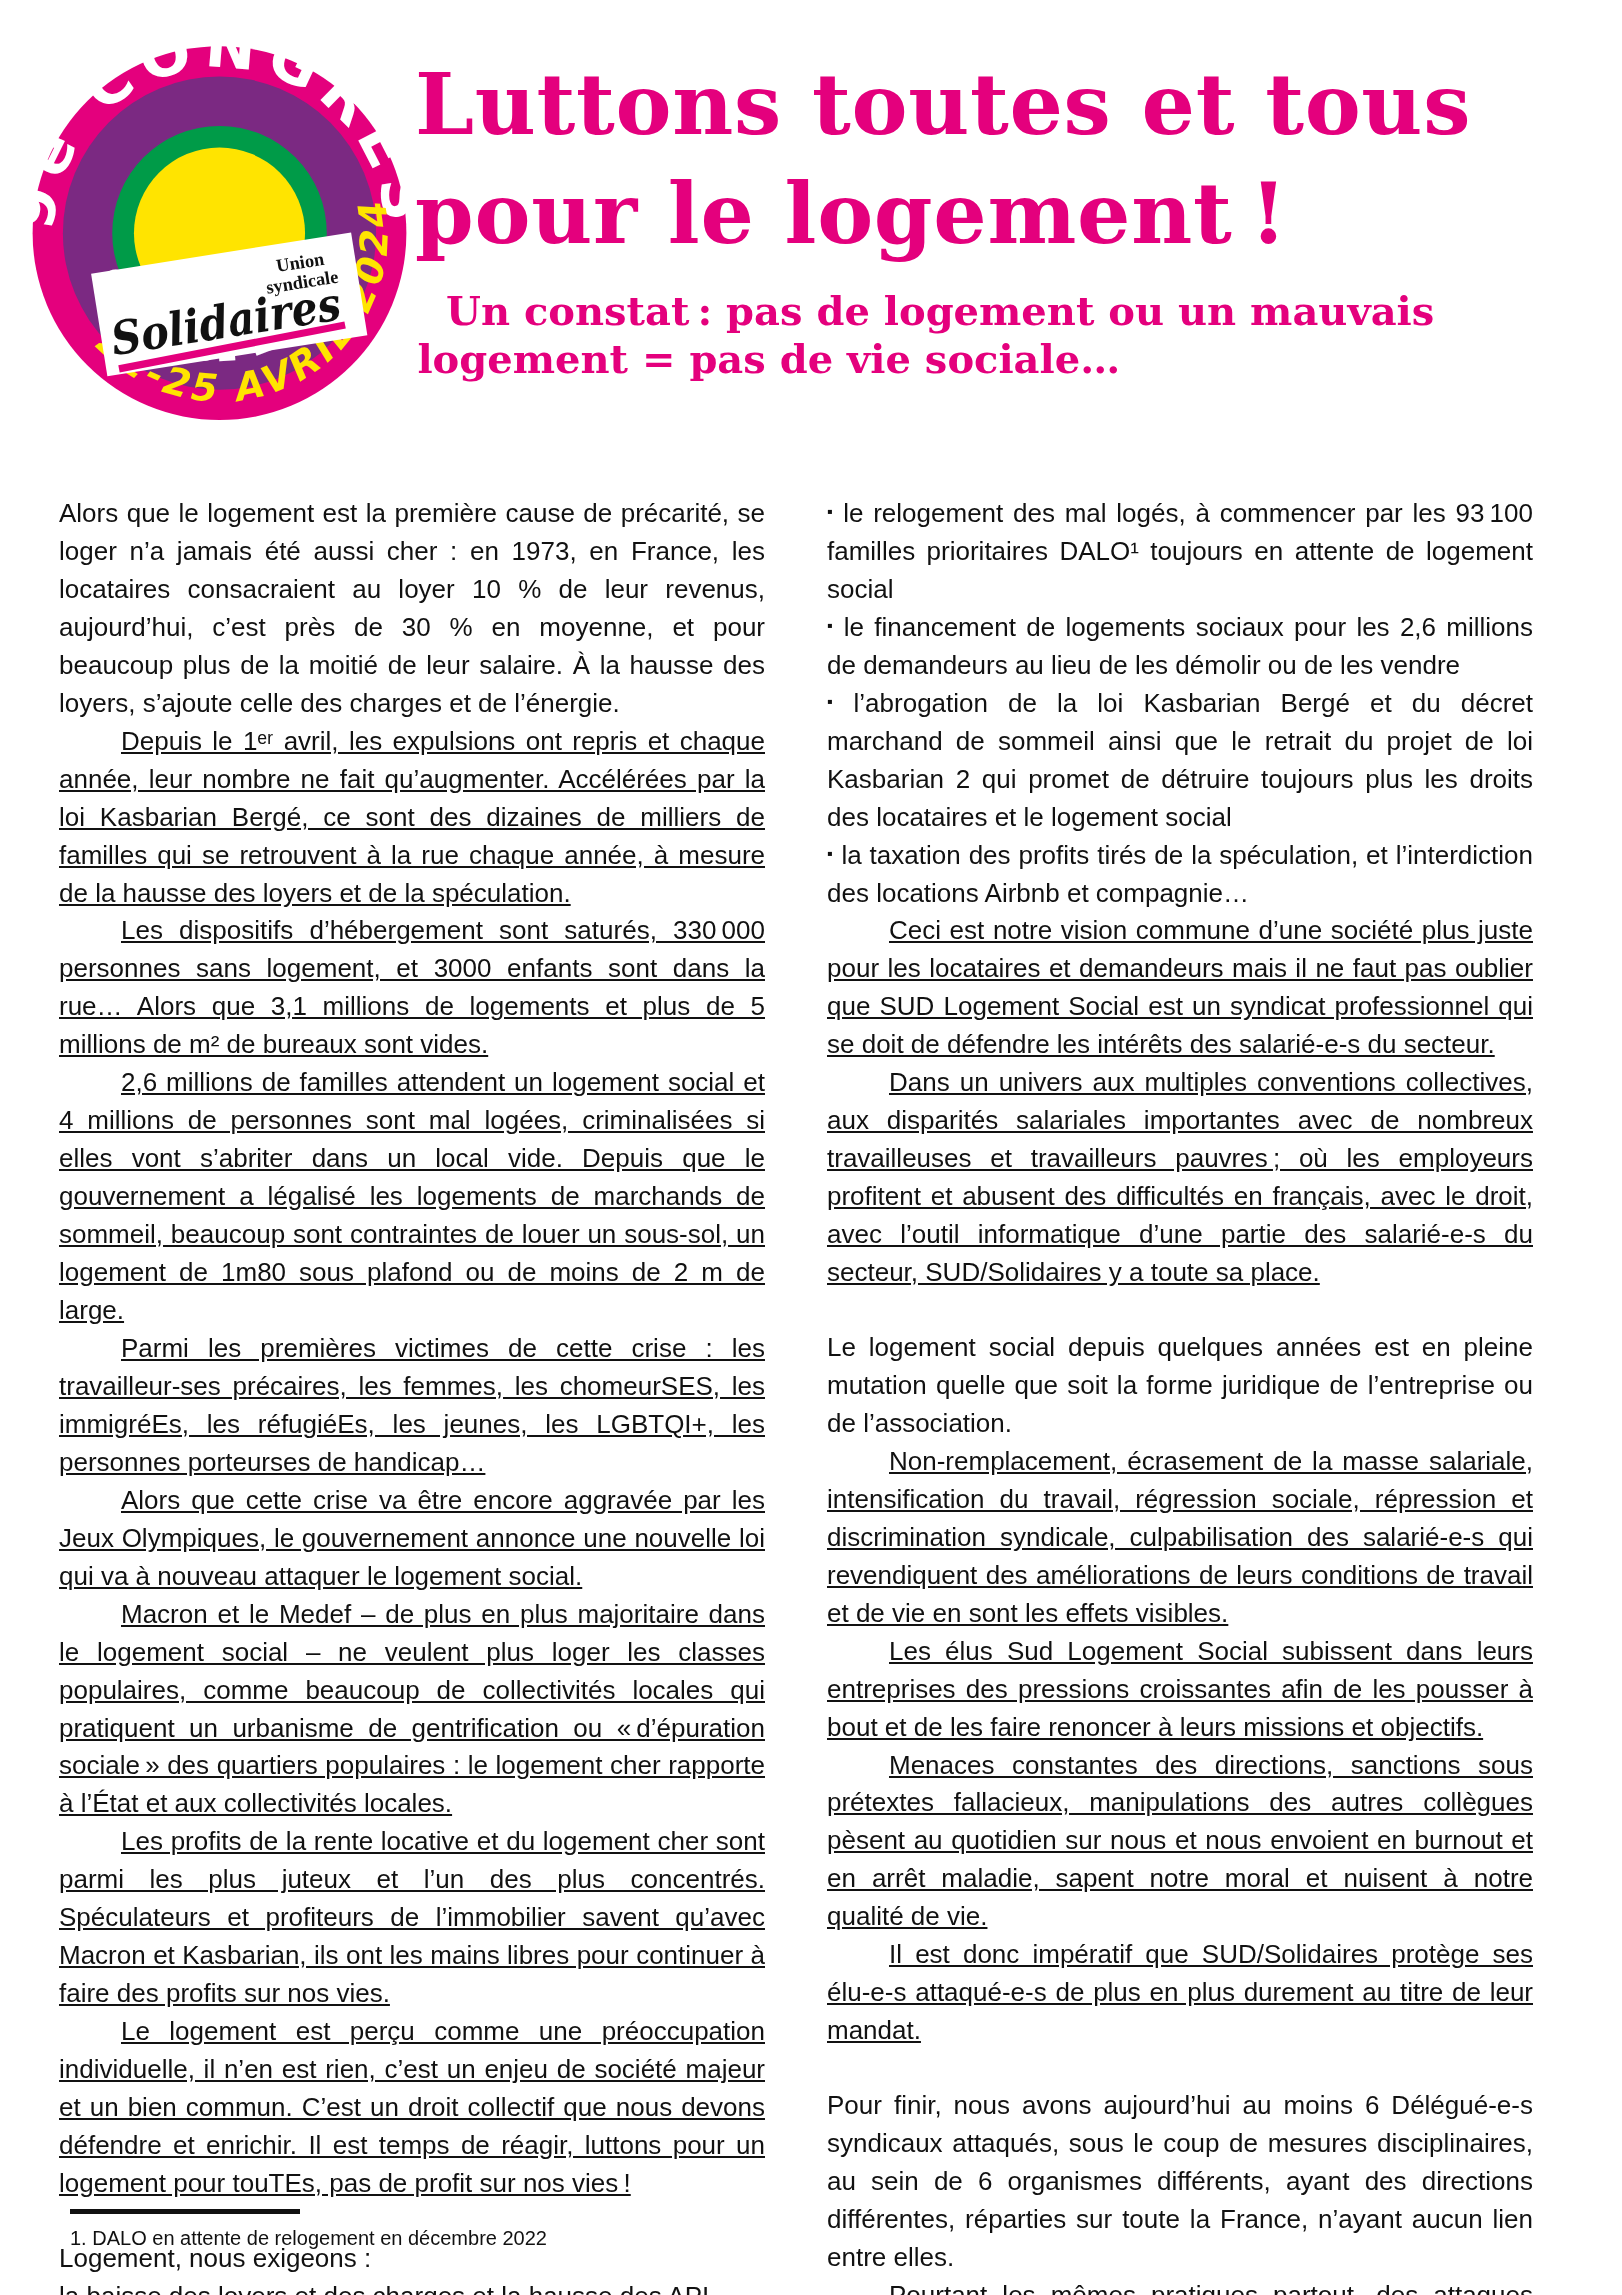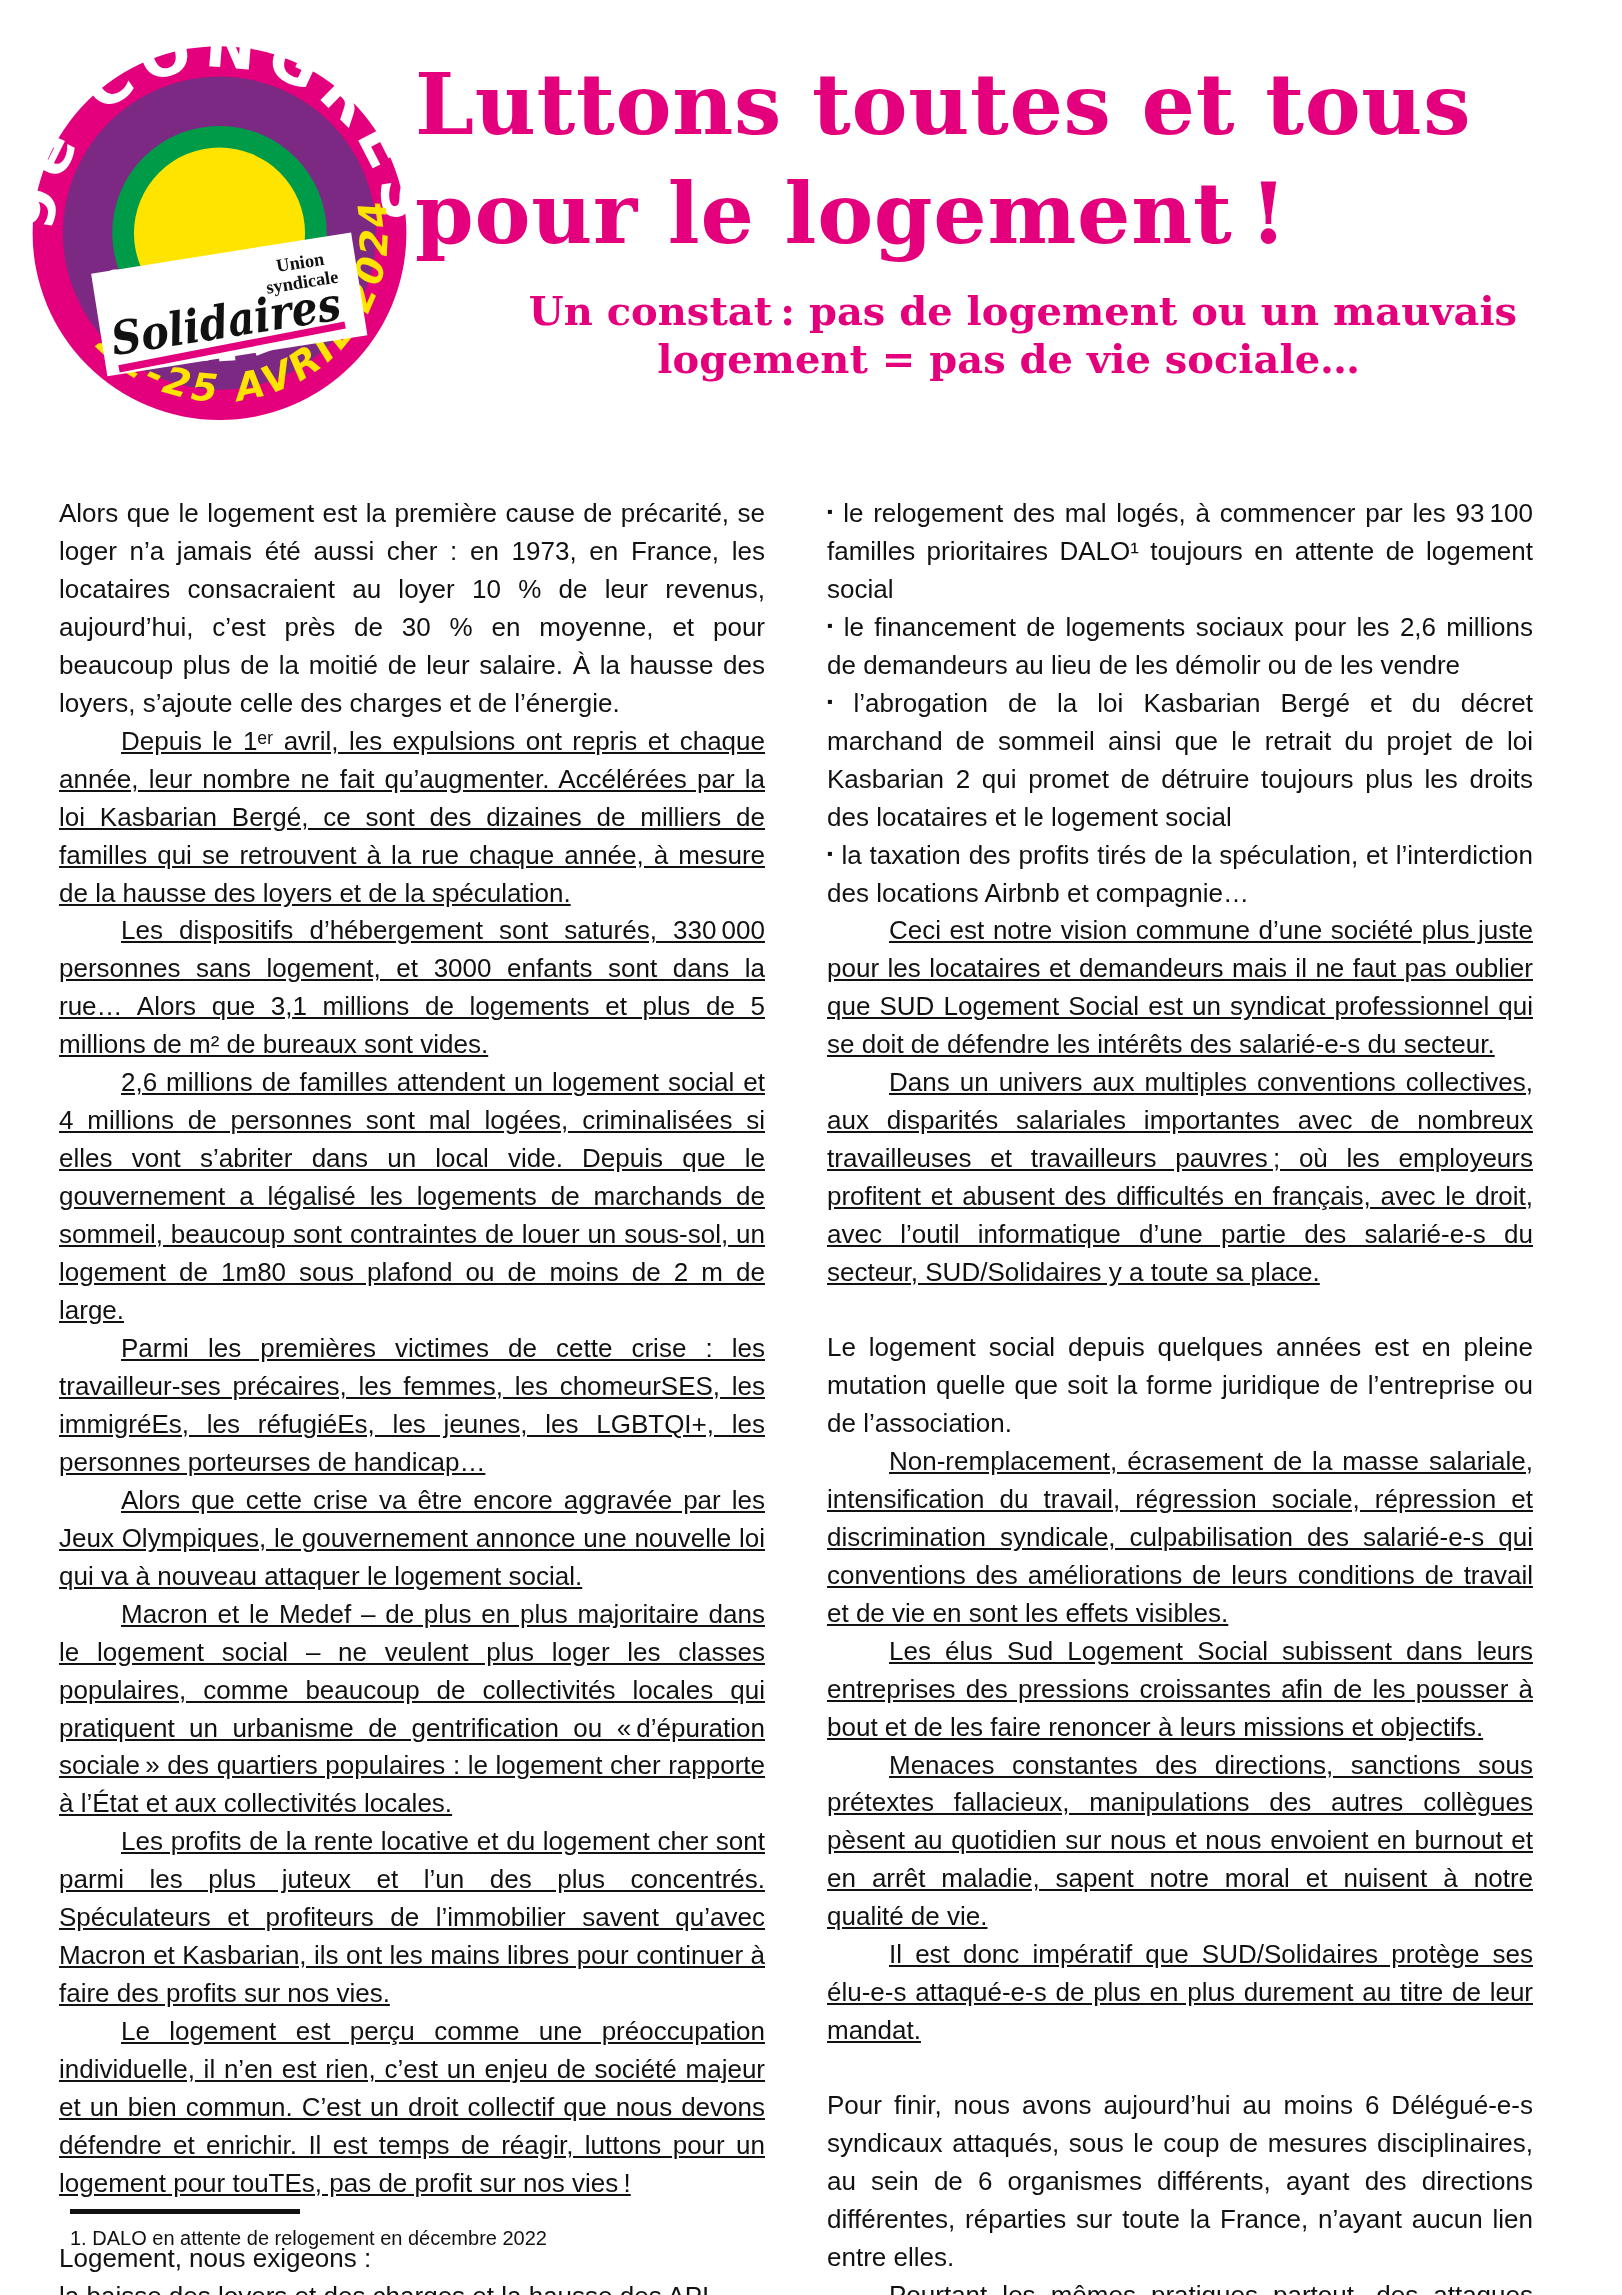--- a/index.html
+++ b/index.html
@@ -30,21 +30,21 @@
     font-style:italic;font-size:70px;fill:#111;}
   .brand-underline{fill:var(--pink);}
   
   .headline{position:absolute;left:403px;top:38px;width:1197px;}
   .title{
     font-family:"DejaVu Serif","Liberation Serif",serif;font-weight:bold;
     color:var(--pink);font-size:84px;line-height:1.3;margin:12px;letter-spacing:0.7px;
   }
   .subtitle{
     font-family:"DejaVu Serif","Liberation Serif",serif;font-weight:bold;
-    color:var(--pink);font-size:40px;line-height:1.2;margin:18.3px 0 0 0;text-align:center;
+    color:var(--pink);font-size:40px;line-height:1.2;margin:18.3px 0 0 0;
   }
   .sub1{display:block;padding-left:43px;}
   .sub2{display:block;padding-left:14.4px;}
   
   .columns{position:absolute;left:59px;top:495px;width:1474px;display:flex;gap:62px;}
   .col{width:706px;}
   .para{font-size:26px;line-height:1.46;text-align:justify;margin:0;color:var(--ink);}
   .para.indent{text-indent:62px;text-decoration:underline;}
   .para.gap{margin-top:37px;}
   .bullet-marker{font-size:16.4px;vertical-align:4.6px;margin-right:7.9px;}
@@ -113,21 +113,21 @@
         <p class="para bullet">la baisse des loyers et des charges et la hausse des APL</p>
       </section>
     <section class="col">
         <p class="para bullet"><span class="bullet-marker">▪</span>le relogement des mal logés, à commencer par les 93 100 familles prioritaires DALO¹ toujours en attente de logement social</p>
         <p class="para bullet"><span class="bullet-marker">▪</span>le financement de logements sociaux pour les 2,6 millions de demandeurs au lieu de les démolir ou de les vendre</p>
         <p class="para bullet"><span class="bullet-marker">▪</span>l’abrogation de la loi Kasbarian Bergé et du décret marchand de sommeil ainsi que le retrait du projet de loi Kasbarian 2 qui promet de détruire toujours plus les droits des locataires et le logement social</p>
         <p class="para bullet"><span class="bullet-marker">▪</span>la taxation des profits tirés de la spéculation, et l’interdiction des locations Airbnb et compagnie…</p>
         <p class="para indent">Ceci est notre vision commune d’une société plus juste pour les locataires et demandeurs mais il ne faut pas oublier que SUD Logement Social est un syndicat professionnel qui se doit de défendre les intérêts des salarié-e-s du secteur.</p>
         <p class="para indent">Dans un univers aux multiples conventions collectives, aux disparités salariales importantes avec de nombreux travailleuses et travailleurs pauvres ; où les employeurs profitent et abusent des difficultés en français, avec le droit, avec l’outil informatique d’une partie des salarié-e-s du secteur, SUD/Solidaires y a toute sa place.</p>
         <p class="para plain gap">Le logement social depuis quelques années est en pleine mutation quelle que soit la forme juridique de l’entreprise ou de l’association.</p>
-        <p class="para indent">Non-remplacement, écrasement de la masse salariale, intensification du travail, régression sociale, répression et discrimination syndicale, culpabilisation des salarié-e-s qui conventions des améliorations de leurs conditions de travail et de vie en sont les effets visibles.</p>
+        <p class="para indent">Non-remplacement, écrasement de la masse salariale, intensification du travail, régression sociale, répression et discrimination syndicale, culpabilisation des salarié-e-s qui revendiquent des améliorations de leurs conditions de travail et de vie en sont les effets visibles.</p>
         <p class="para indent">Les élus Sud Logement Social subissent dans leurs entreprises des pressions croissantes afin de les pousser à bout et de les faire renoncer à leurs missions et objectifs.</p>
         <p class="para indent">Menaces constantes des directions, sanctions sous prétextes fallacieux, manipulations des autres collègues pèsent au quotidien sur nous et nous envoient en burnout et en arrêt maladie, sapent notre moral et nuisent à notre qualité de vie.</p>
         <p class="para indent">Il est donc impératif que SUD/Solidaires protège ses élu-e-s attaqué-e-s de plus en plus durement au titre de leur mandat.</p>
         <p class="para plain gap">Pour finir, nous avons aujourd’hui au moins 6 Délégué-e-s syndicaux attaqués, sous le coup de mesures disciplinaires, au sein de 6 organismes différents, ayant des directions différentes, réparties sur toute la France, n’ayant aucun lien entre elles.</p>
         <p class="para indent">Pourtant les mêmes pratiques partout, des attaques sous des prétextes irréels, avec de gros moyens mis en place et avec plus ou moins de violence.</p>
       </section>
   </main>
 
   <footer class="footnote">
     <div class="footnote-rule"></div>

